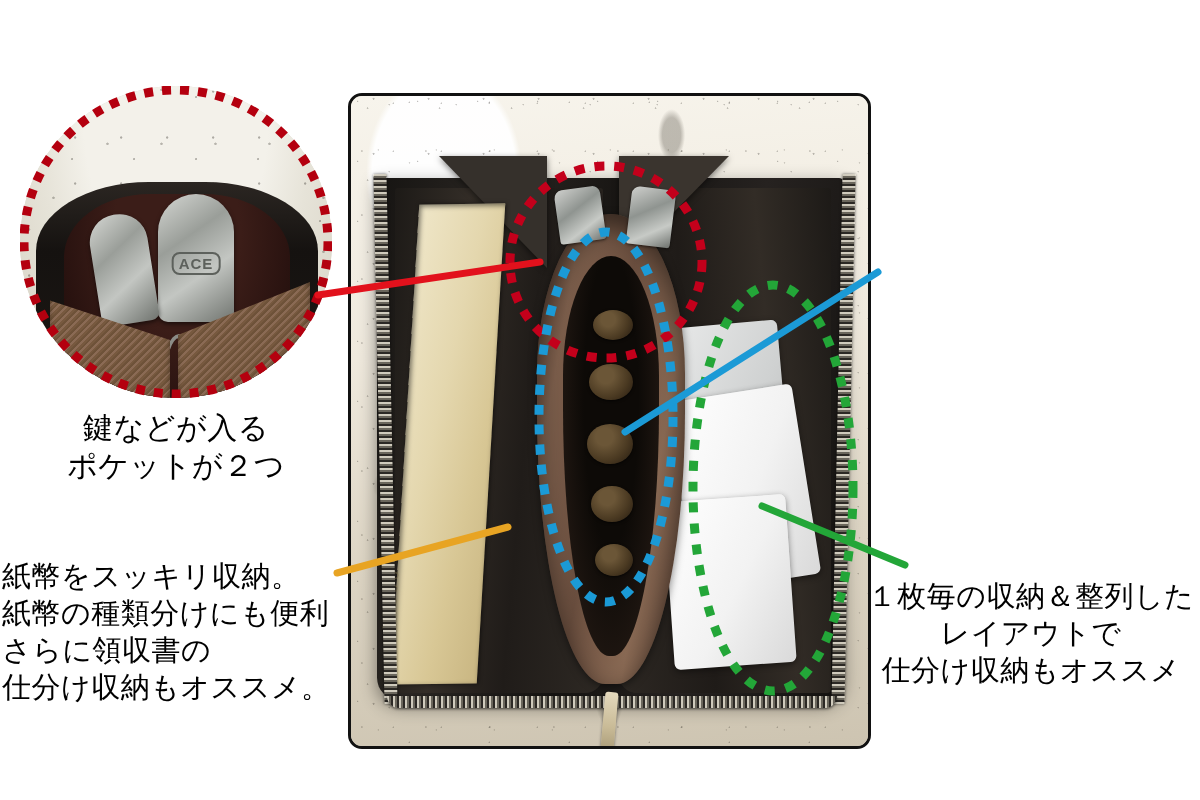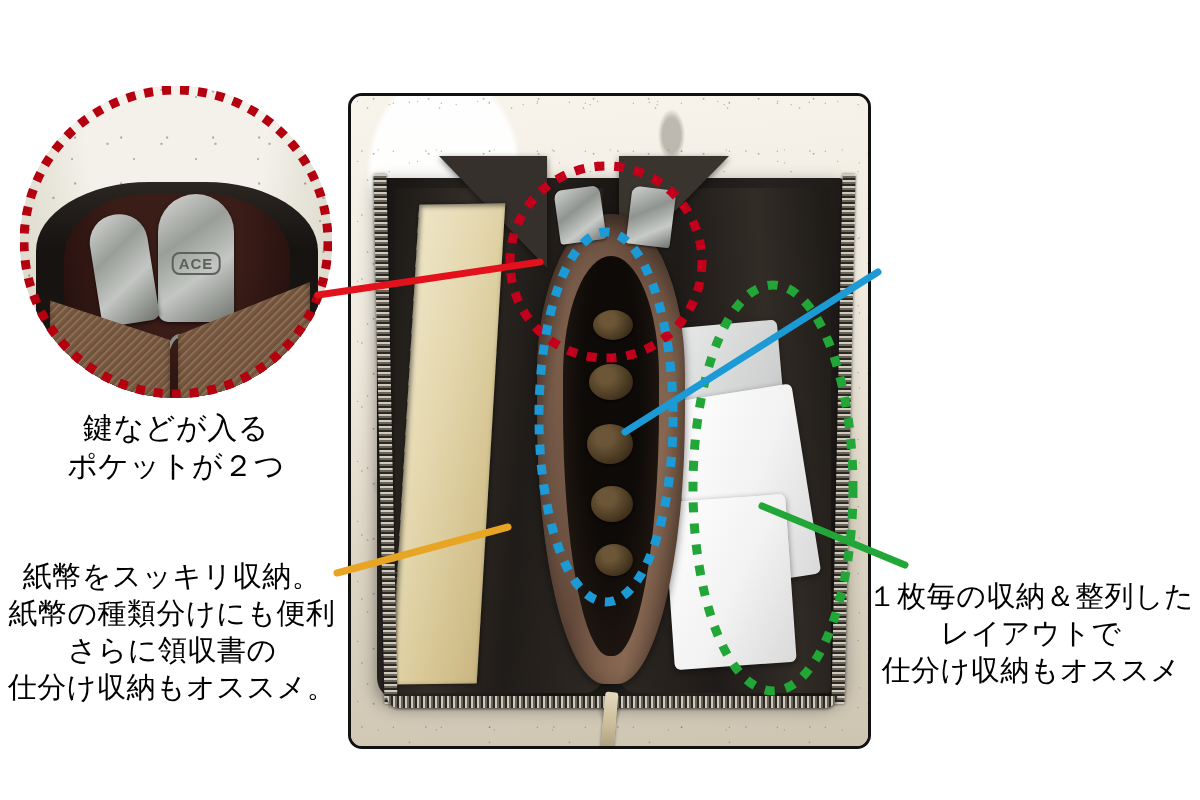--- a/index.html
+++ b/index.html
@@ -324,21 +324,20 @@
   }
   #caption-coin {
     left: 862px; top: 214px;
     width: 330px;
     text-align: right;
     font-size: 29px;
   }
   #caption-bills {
     left: 2px; top: 558px;
     width: 340px;
-    text-align: center;
     font-size: 29px;
   }
   #caption-cards {
     left: 866px; top: 578px;
     width: 330px;
     text-align: center;
     font-size: 29px;
   }
 </style>
 </head>

